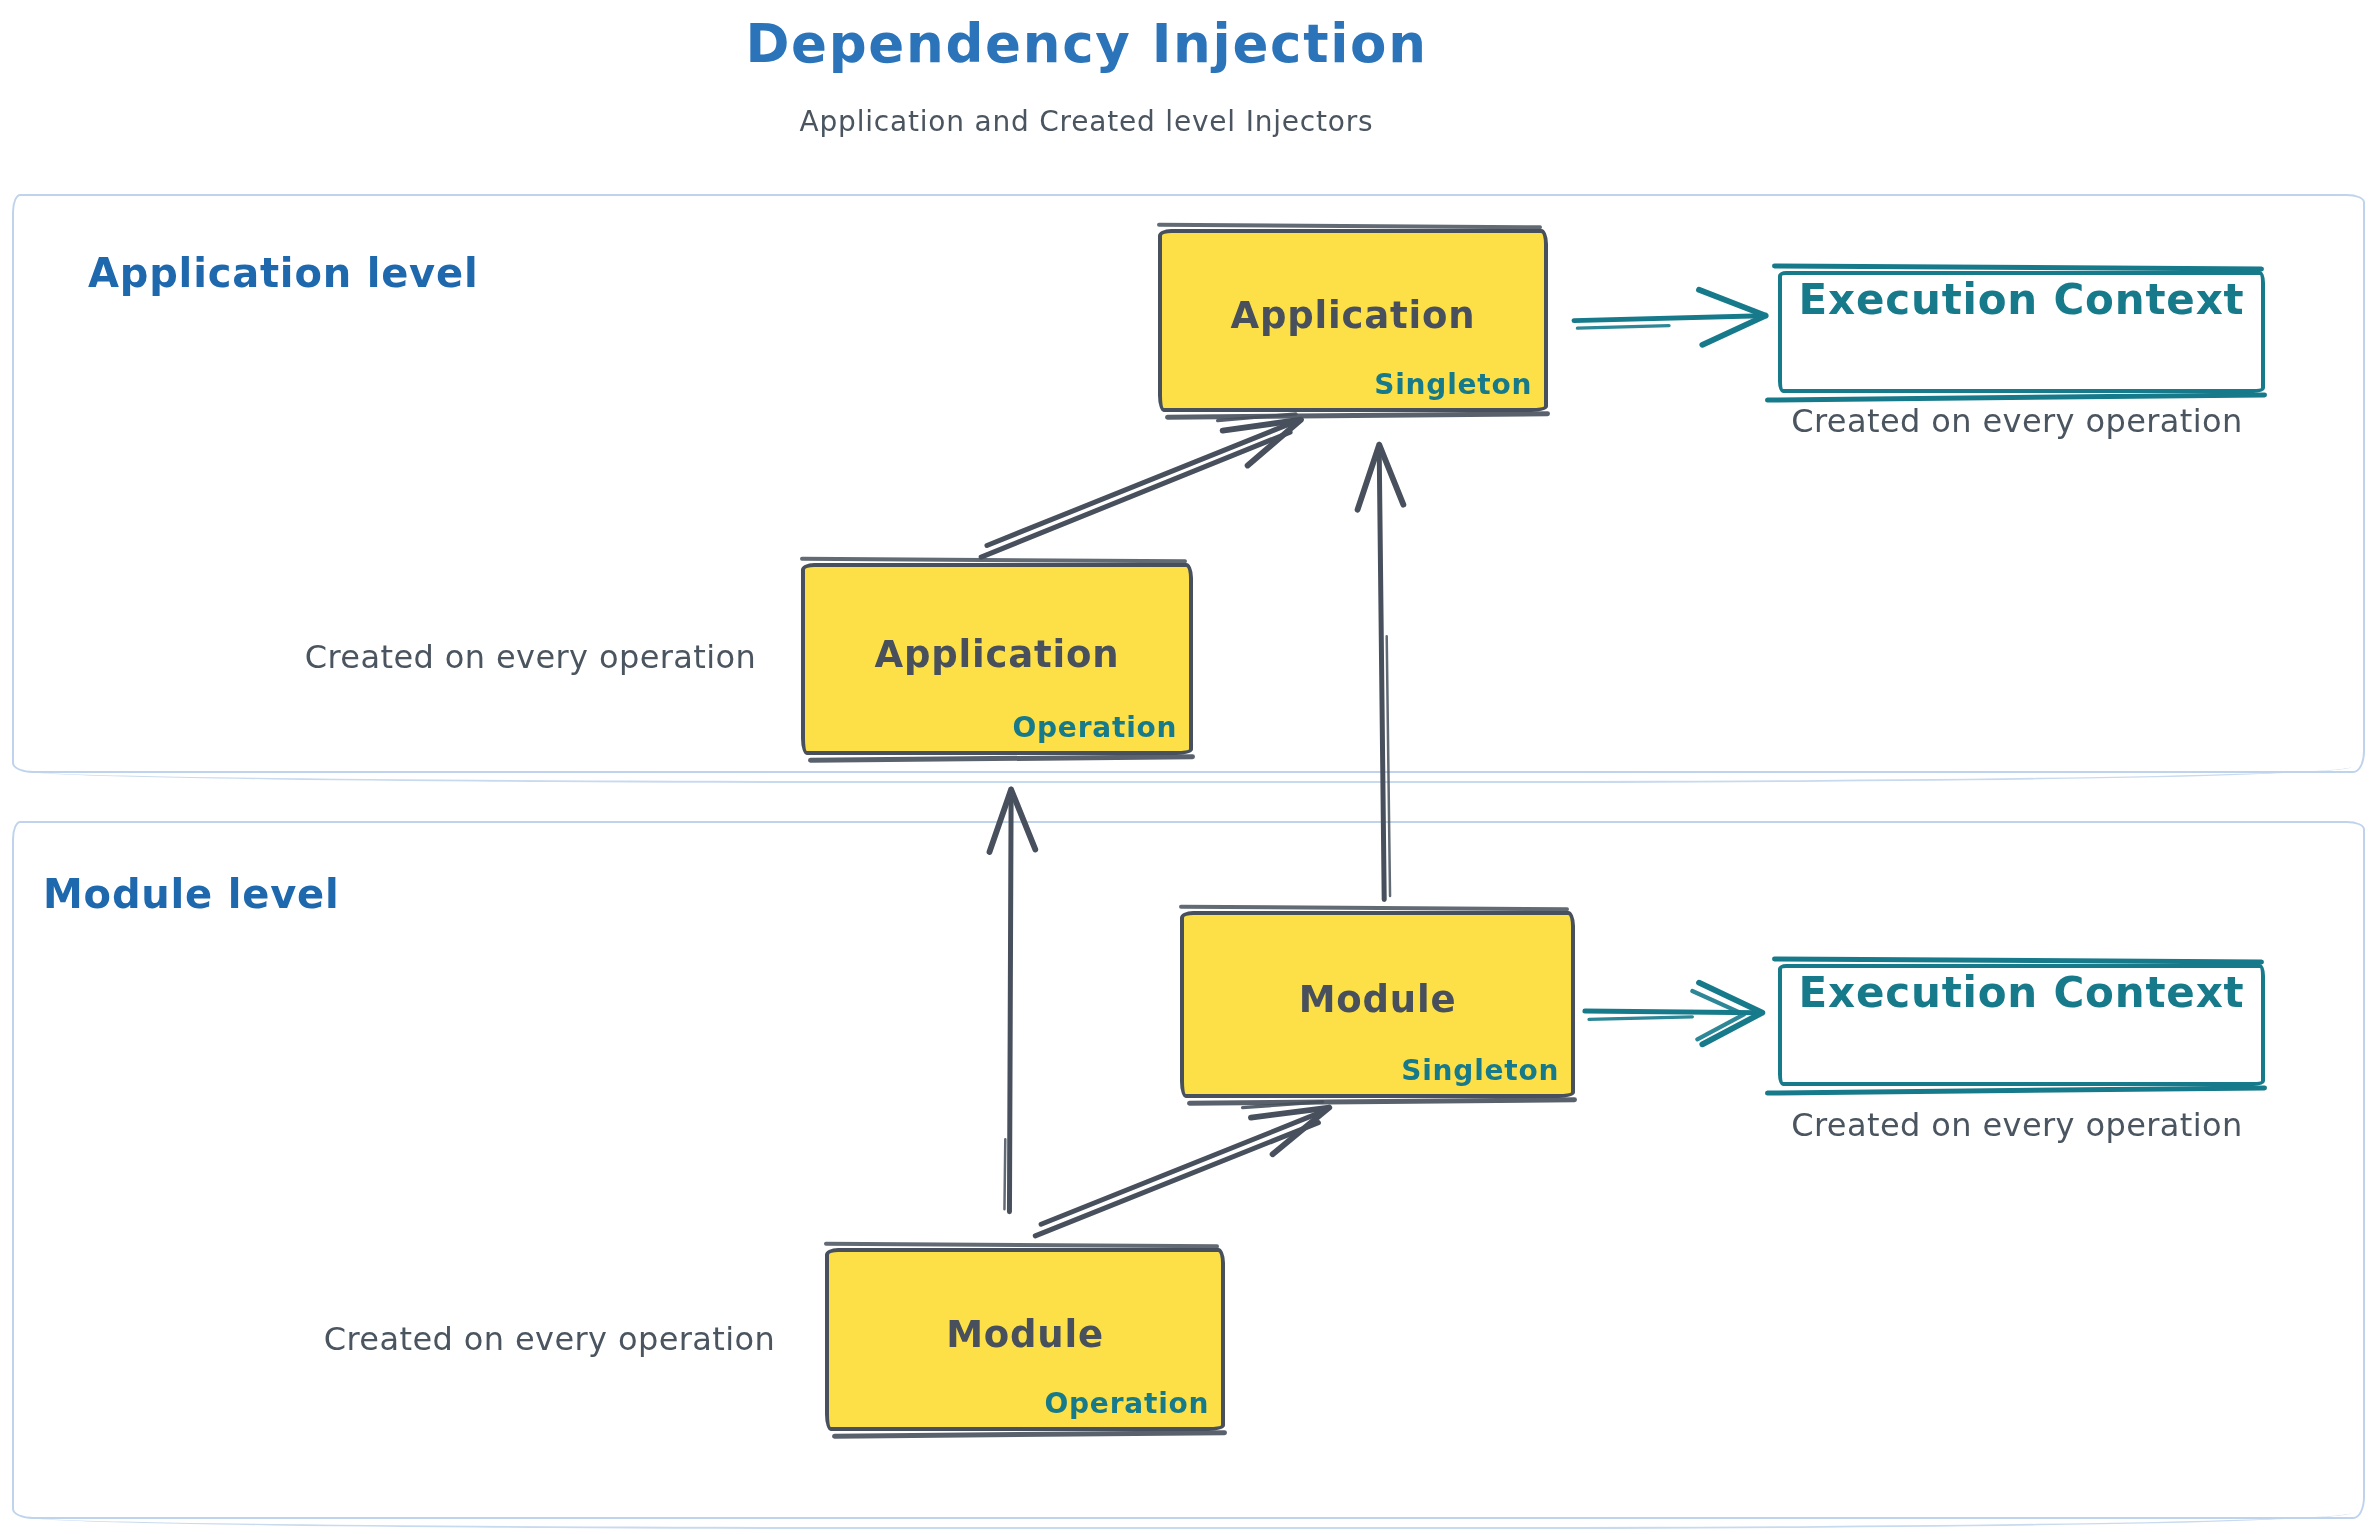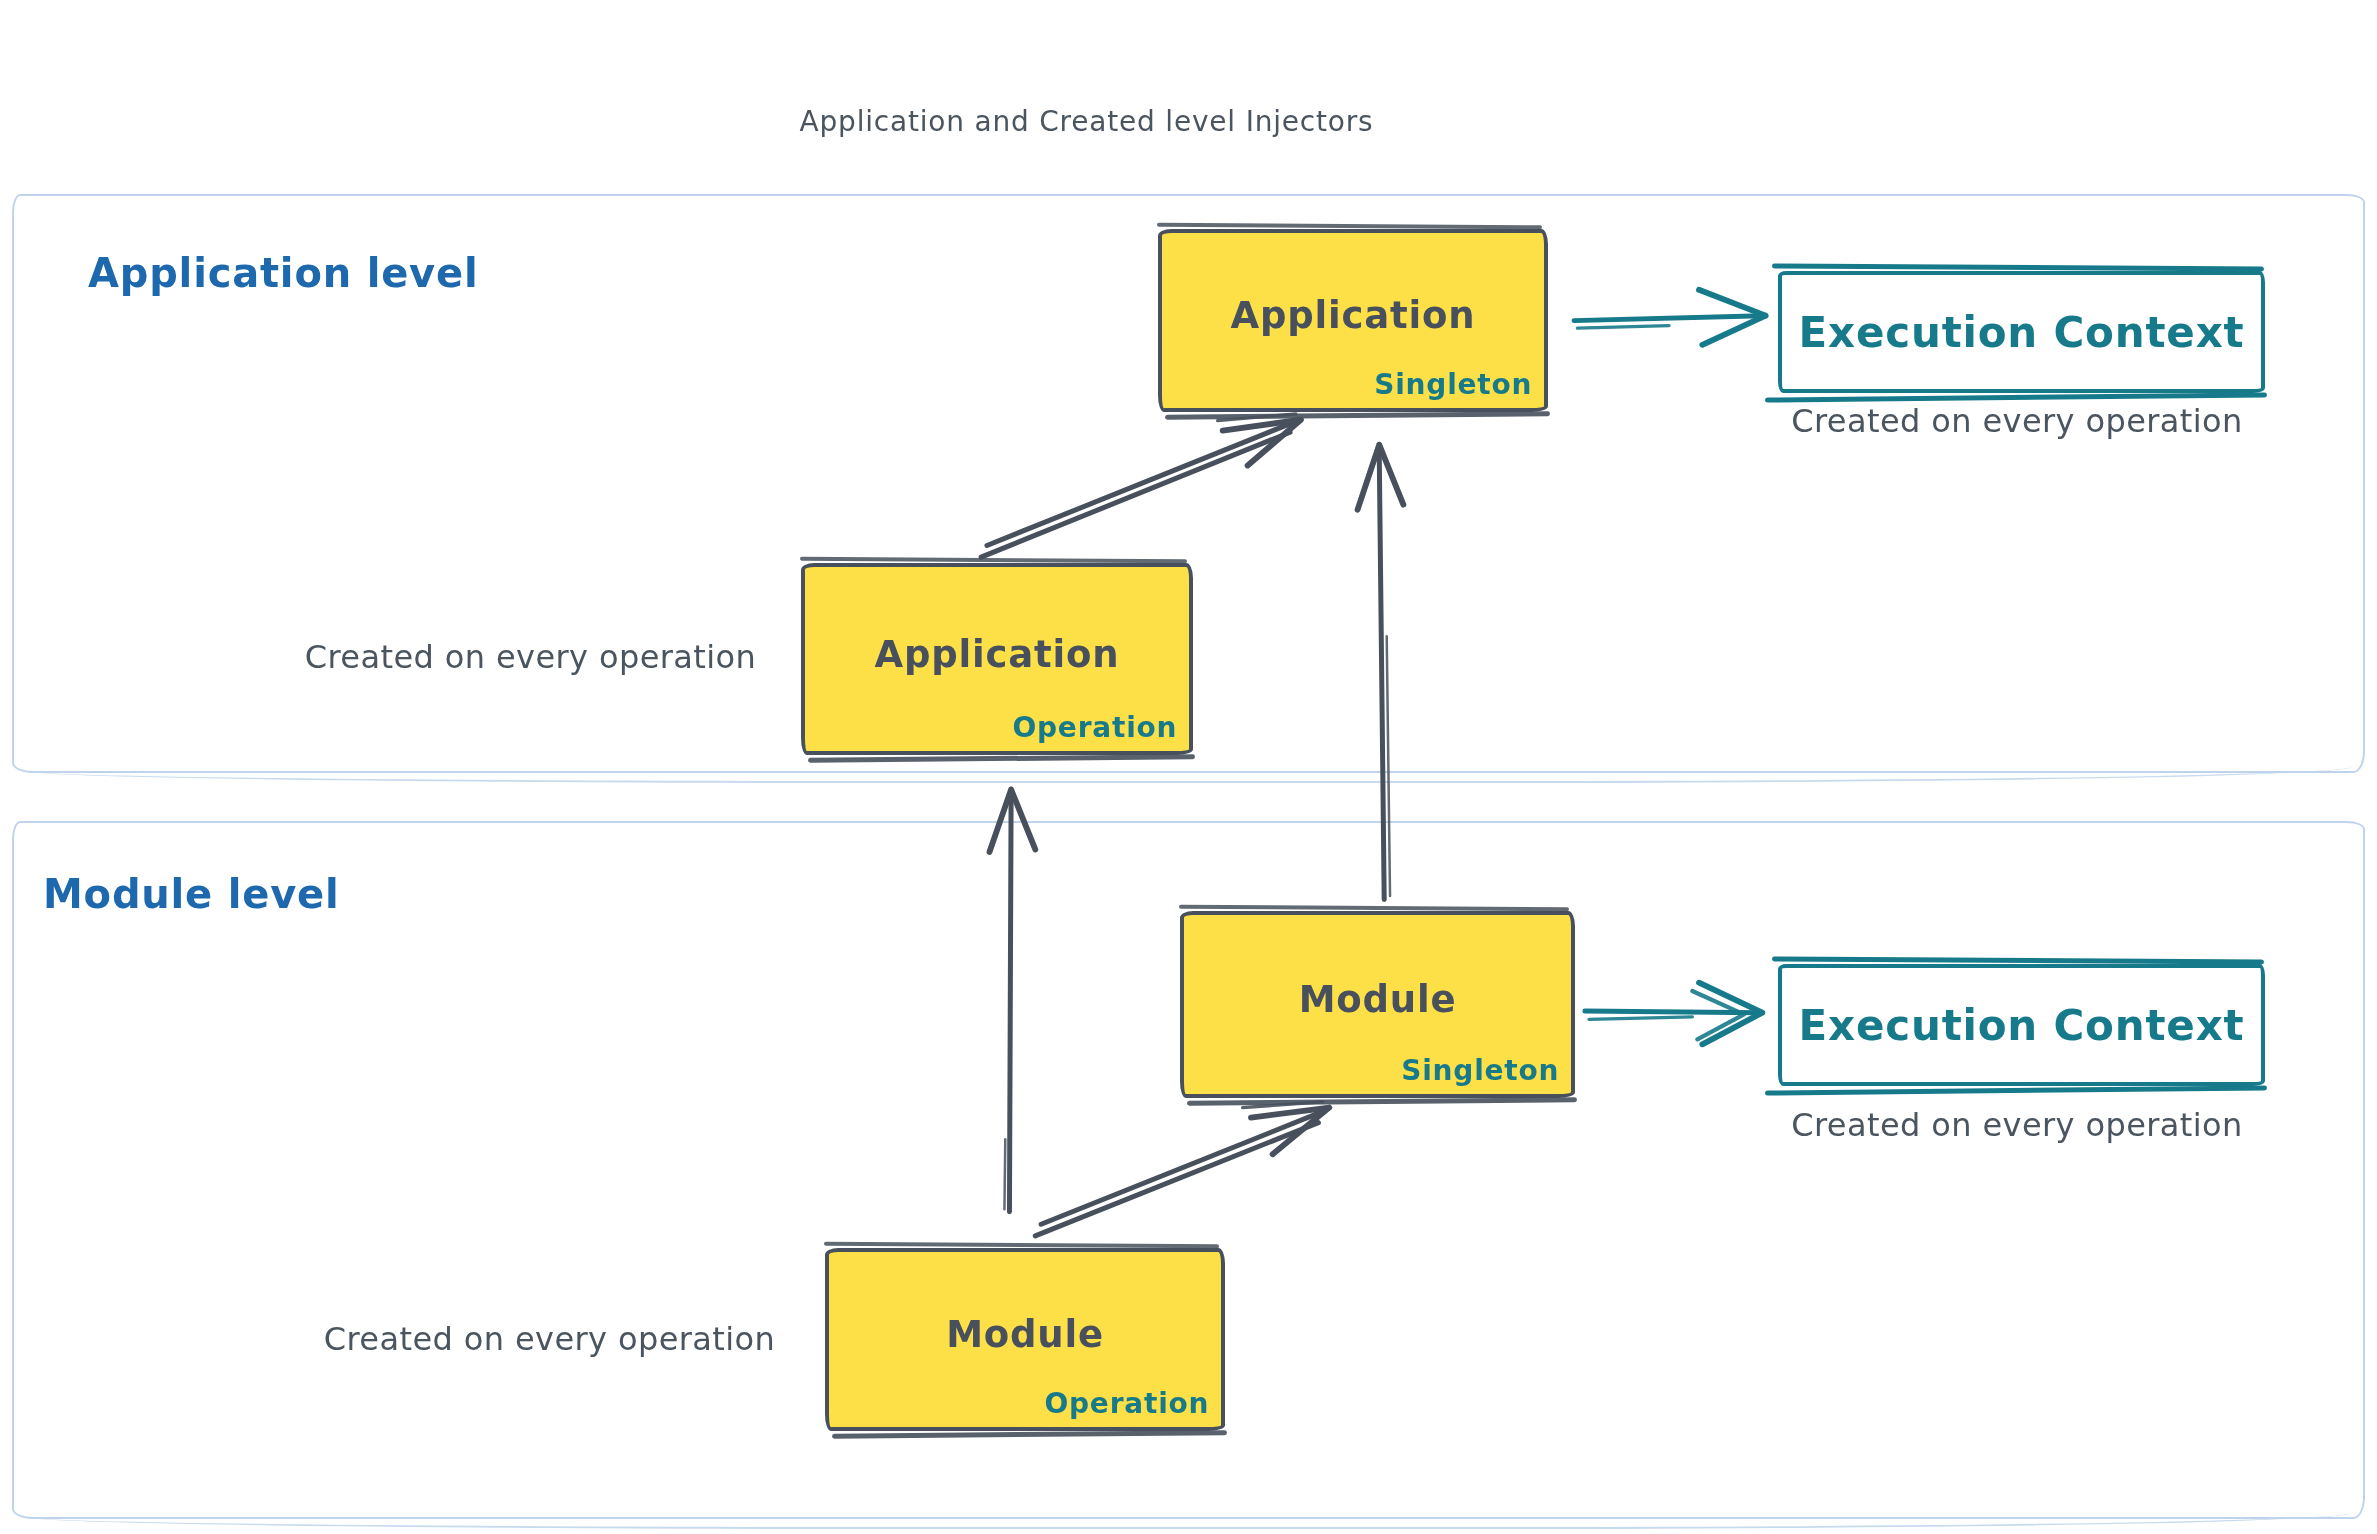--- a/index.html
+++ b/index.html
@@ -62,21 +62,21 @@
   }
   .node-app-singleton{left:1158px;top:229px;width:382px;height:175px;}
   .node-app-operation{left:801px;top:563px;width:384px;height:184px;}
   .node-module-singleton{left:1180px;top:911px;width:387px;height:179px;}
   .node-module-operation{left:825px;top:1248px;width:392px;height:175px;}
 
   
   .exec{
     border:4.2px solid var(--teal);
     border-radius:8.3px 5px 11.7px 5px / 5px 11.7px 5px 11.7px;
-    background:#fff;display:flex;align-items:center;justify-content:center;
+    background:#fff;display:flex;align-items:flex-start;justify-content:center;
   }
   .exec::before{
     content:"";position:absolute;left:-10px;right:-3.3px;top:-10px;height:5px;
     background:var(--teal);border-radius:3.3px;transform:rotate(0.35deg);
   }
   .exec::after{
     content:"";position:absolute;left:-16.7px;right:-6.7px;bottom:-10.8px;height:5px;
     background:var(--teal);border-radius:3.3px;transform:rotate(-0.6deg);
   }
   .exec .main{font-size:42px;font-weight:700;letter-spacing:0.8px;color:var(--teal);}
@@ -97,20 +97,21 @@
   svg.arrows{position:absolute;left:0;top:0;width:2377px;height:1534px;pointer-events:none;}
   .stroke-slate{stroke:var(--node-slate);}
   .stroke-teal{stroke:var(--teal);}
   svg.arrows path{fill:none;stroke-linecap:round;stroke-linejoin:round;}
 </style>
 </head>
 <body>
 
 <div class="stage">
 
+  <div class="abs title">Dependency Injection</div>
   <div class="abs subtitle">Application and Created level Injectors</div>
 
   <div class="abs container container-app"></div>
   <div class="abs container container-module"></div>
 
   <div class="abs section-label label-app">Application level</div>
   <div class="abs section-label label-module">Module level</div>
 
   <svg class="arrows" viewBox="0 0 2854 1842">
 

